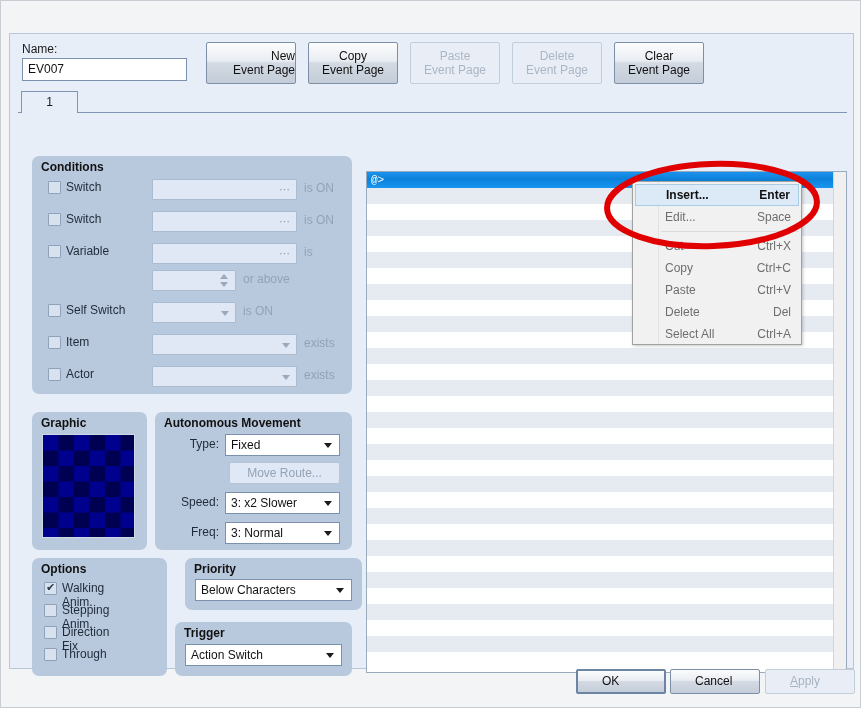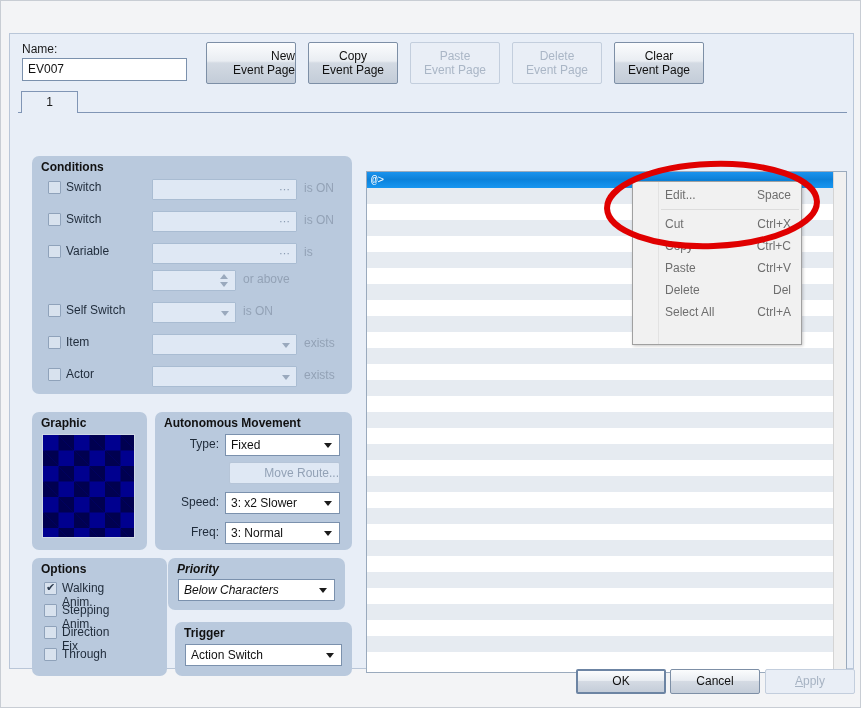--- a/index.html
+++ b/index.html
@@ -254,32 +254,32 @@
     border-top: 5px solid #1b1b1b;
   }
   .btn-disabled-flat {
     position: absolute;
     background: #dfe8f4;
     border: 1px solid #b6c5d8;
     border-radius: 2px;
     height: 22px;
     font-size: 12px;
     color: #93a2b6;
-    text-align: right;
+    text-align: center;
     line-height: 20px;
     cursor: default;
   }
 
   
   #grp-options { left: 22px; top: 524px; width: 135px; height: 118px; }
   .opt-row { position: absolute; left: 12px; height: 20px; }
   .opt-label { position: absolute; left: 18px; top: -1px; font-size: 12px; color: #1f2b3a; }
 
   
-  #grp-priority { left: 158px; top: 524px; width: 177px; height: 52px; font-style: italic; }
+  #grp-priority { left: 175px; top: 524px; width: 177px; height: 52px; }
   #grp-trigger  { left: 165px; top: 588px; width: 177px; height: 54px; }
 
   
   .contents-label {
     position: absolute;
     left: 358px; top: 122px;
     font-size: 16px;
     color: #111111;
     margin-top: 48px;
   }
@@ -375,23 +375,24 @@
   .footbtn {
     position: absolute;
     top: 668px;
     width: 90px; height: 25px;
     border: 1px solid #7d8fa6;
     border-radius: 2px;
     background: linear-gradient(to bottom, #fbfcfd 0%, #e9edf2 45%, #d4dae3 50%, #c4cdd9 100%);
     font-family: "Liberation Sans", sans-serif;
     font-size: 12px;
     color: #111111;
-    text-align: center;
+    text-align: left;
     line-height: 23px;
     cursor: pointer;
+    padding-left: 24px;
   }
   #btn-ok { left: 575px; border: 2px solid #6c84a3; line-height: 21px; }
   #btn-cancel { left: 669px; }
   #btn-apply {
     left: 764px;
     background: #e9eef6;
     border: 1px solid #c3cedd;
     color: #a7b3c3;
     cursor: default;
   }
@@ -592,20 +593,24 @@
           <div class="list-row" style="top: 448px;"></div>
           <div class="list-row alt" style="top: 464px;"></div>
           <div class="list-row" style="top: 480px;"></div>
         </div>
       <div class="list-scrollbar"></div>
     </div>
 
     <div class="ctxmenu">
       <div class="gutter"></div>
       <div id="ctx-items">
+          <div class="ctx-item enabled highlight">
+            <span class="ci-label">Insert...</span>
+            <span class="ci-accel">Enter</span>
+          </div>
           <div class="ctx-item">
             <span class="ci-label">Edit...</span>
             <span class="ci-accel">Space</span>
           </div>
           <div class="ctx-sep"></div>
           <div class="ctx-item">
             <span class="ci-label">Cut</span>
             <span class="ci-accel">Ctrl+X</span>
           </div>
           <div class="ctx-item">

